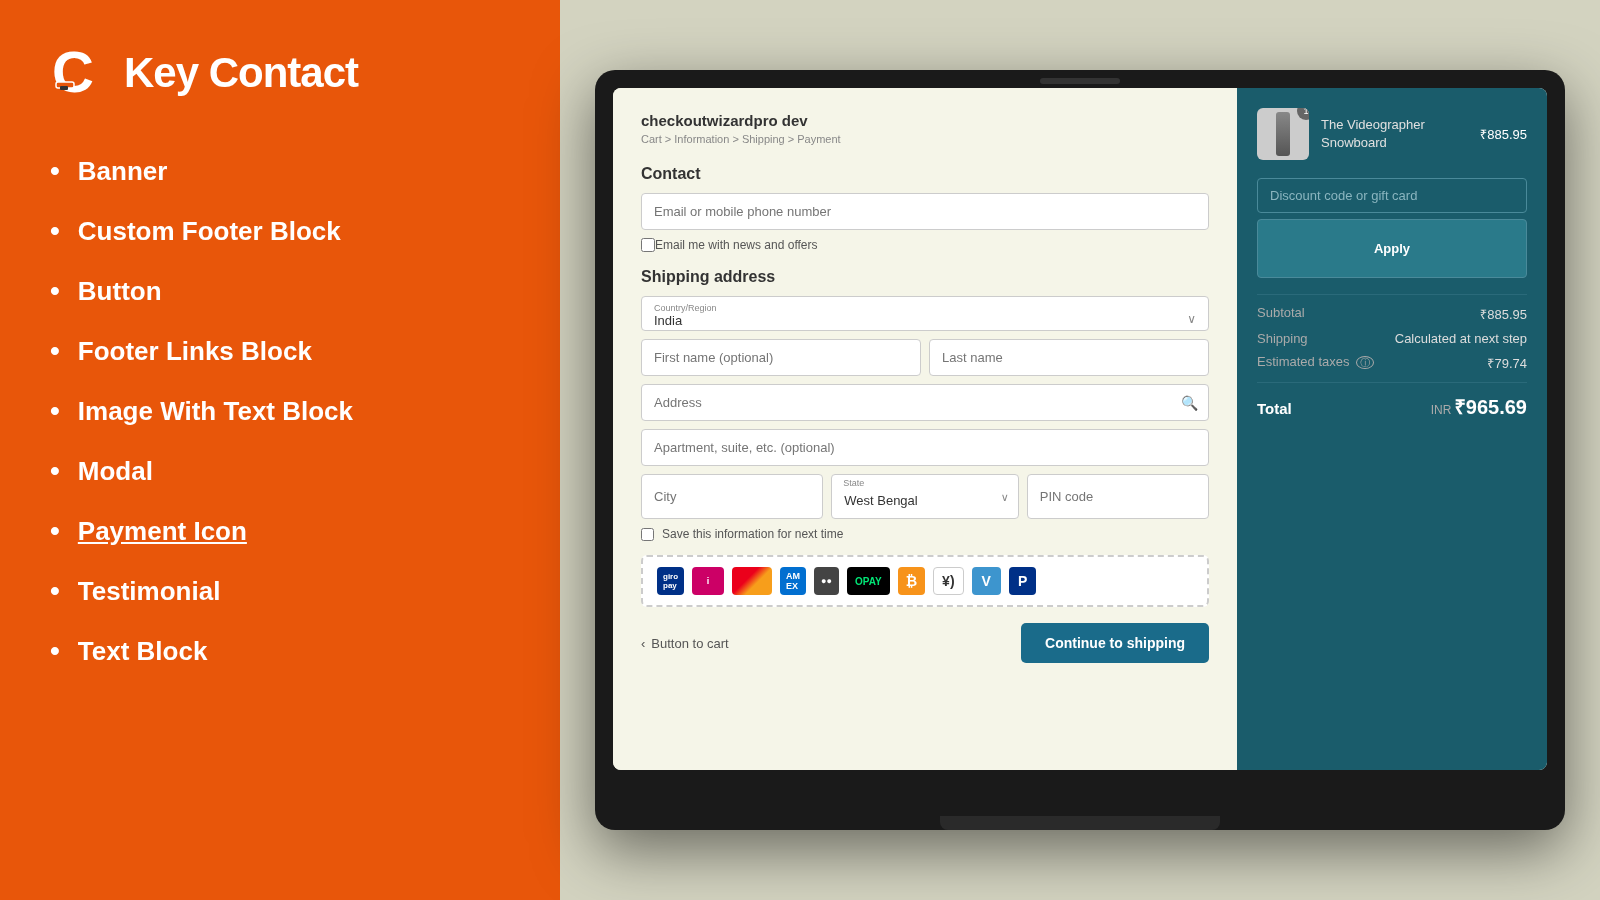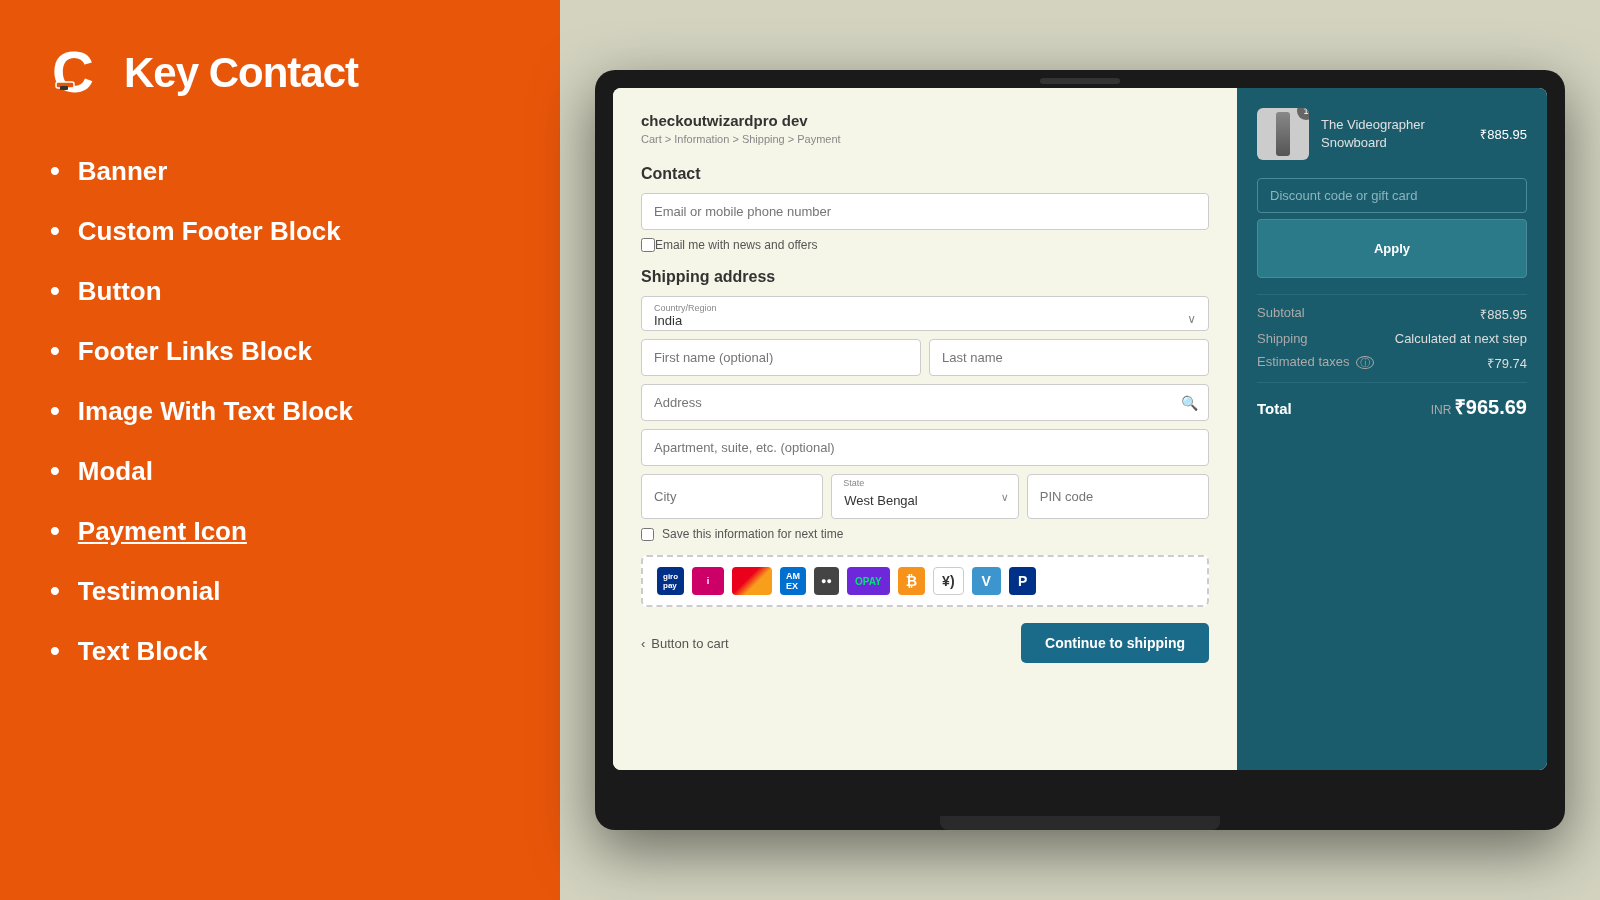--- a/index.html
+++ b/index.html
@@ -486,21 +486,21 @@
           <span>Save this information for next time</span>
         </div>
 
         
         <div class="payment-strip">
           <div class="pay-icon pay-giropay">giro<br>pay</div>
           <div class="pay-icon pay-ideal" style="width:32px;height:28px;background:#cc0066;border-radius:4px;display:flex;align-items:center;justify-content:center;color:white;font-size:9px;font-weight:700;">i</div>
           <div class="pay-icon pay-mc" style="width:40px;height:28px;background:linear-gradient(135deg,#eb001b 40%,#f79e1b 60%);border-radius:4px;"></div>
           <div class="pay-icon pay-amex" style="background:#016fd0;color:white;font-size:9px;font-weight:700;padding:4px 6px;">AM<br>EX</div>
           <div class="pay-icon" style="background:#444;color:white;font-size:9px;font-weight:700;padding:4px 7px;">●●</div>
-          <div class="pay-icon" style="background:#6d28d9;color:#00e676;font-size:10px;font-weight:700;padding:4px 8px;">OPAY</div>
+          <div class="pay-icon" style="background:#000000;color:#00e676;font-size:10px;font-weight:700;padding:4px 8px;">OPAY</div>
           <div class="pay-icon" style="background:#f7931a;color:white;font-size:14px;padding:4px 8px;">₿</div>
           <div class="pay-icon" style="background:white;border:1px solid #ccc;color:#333;font-size:14px;font-weight:700;padding:4px 8px;">¥)</div>
           <div class="pay-icon" style="background:#3d95ce;color:white;font-size:14px;font-weight:900;padding:4px 10px;">V</div>
           <div class="pay-icon" style="background:#003087;color:white;font-size:14px;font-weight:700;padding:4px 9px;">P</div>
         </div>
 
         
         <div class="form-actions">
           <div class="return-link">
             <span>‹</span>

